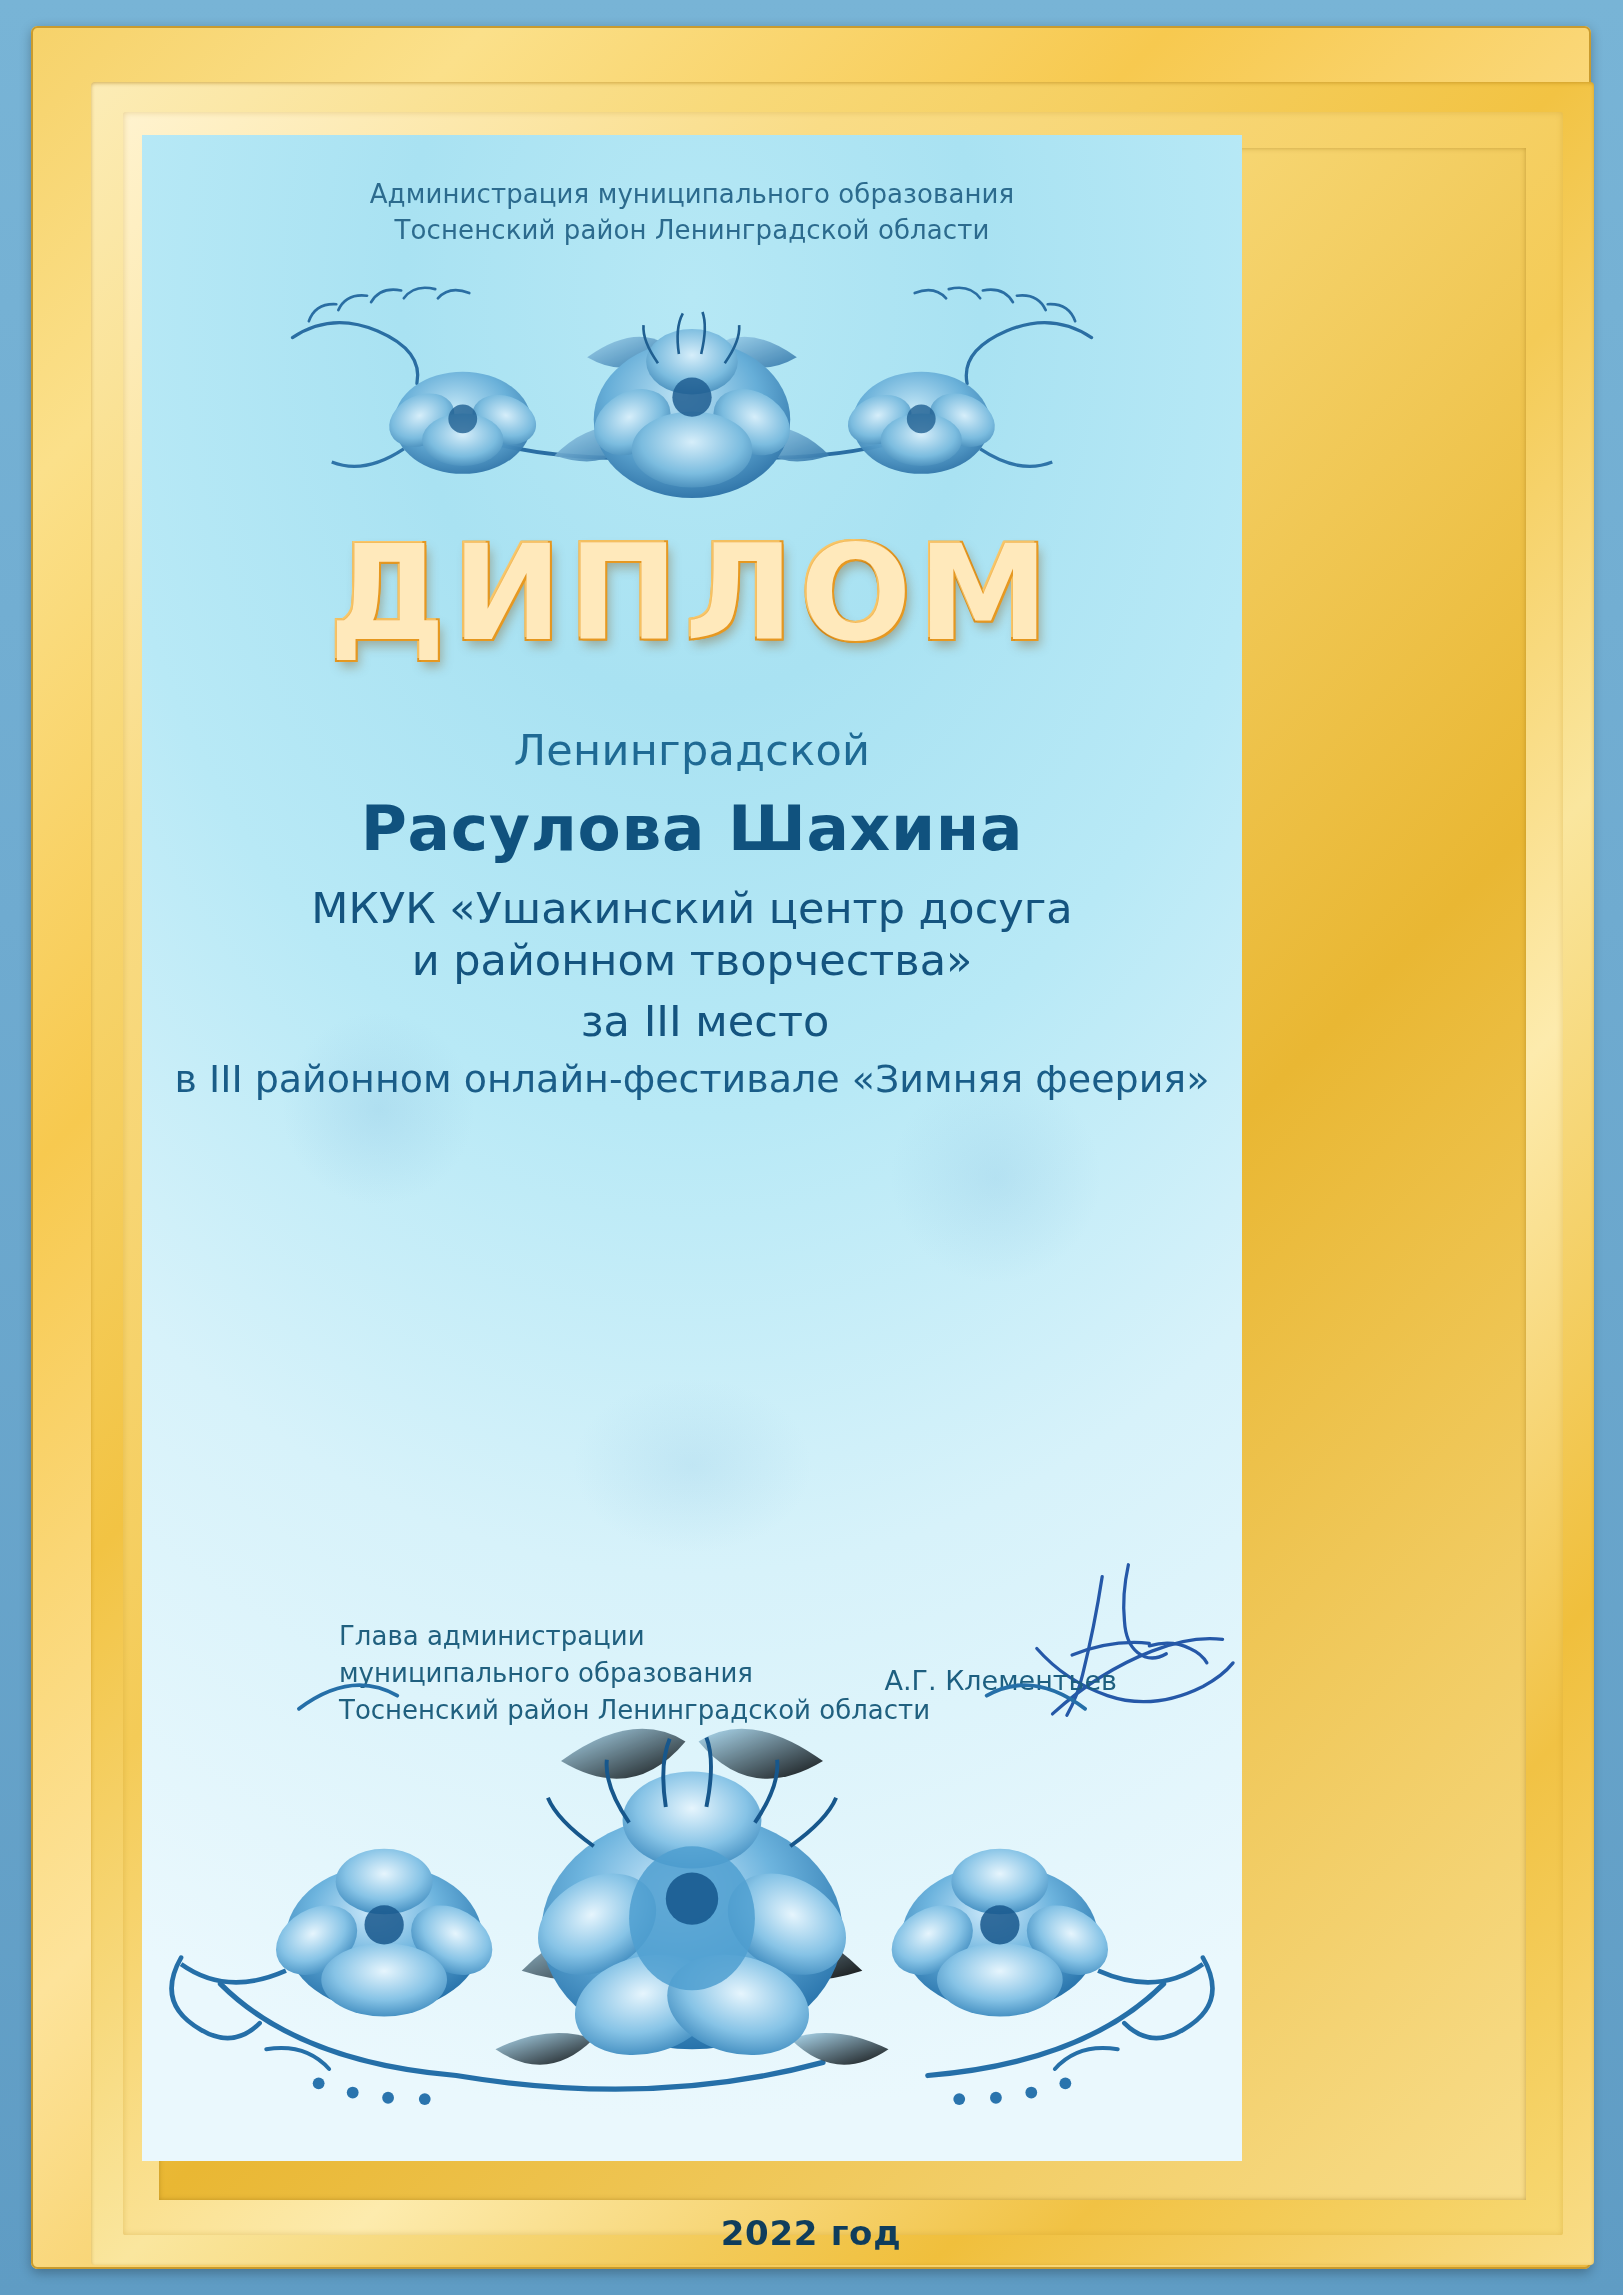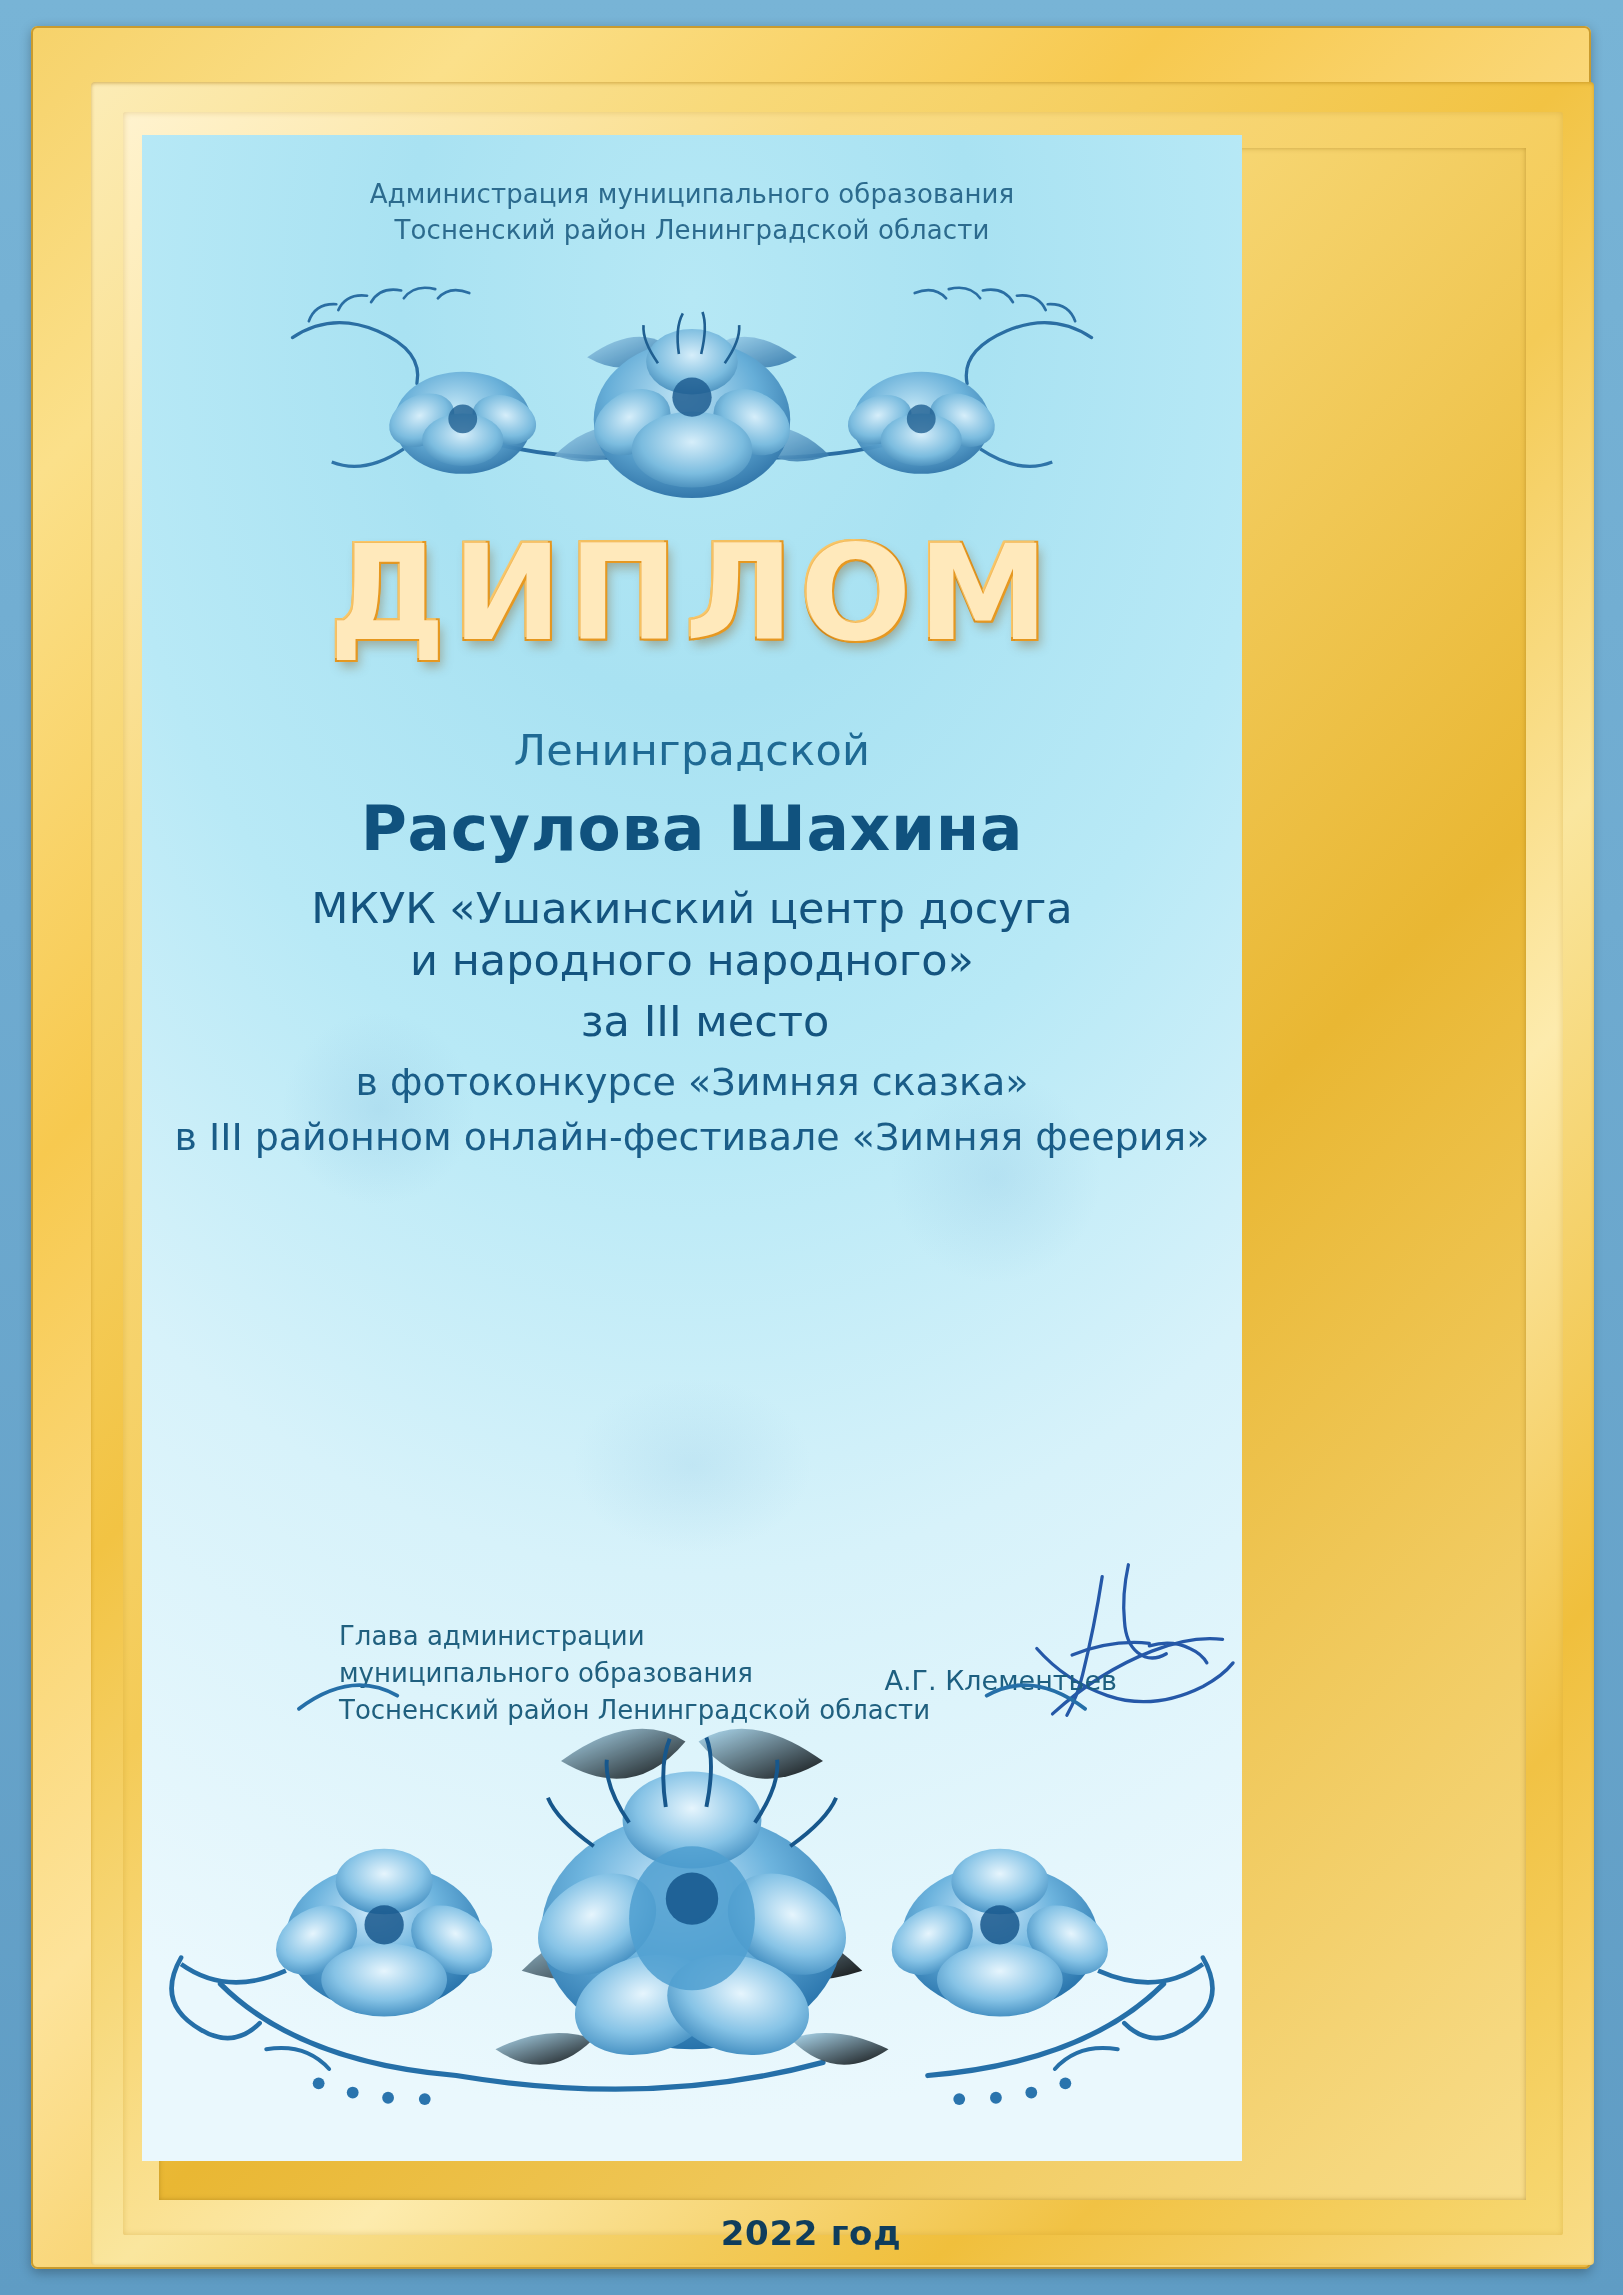--- a/index.html
+++ b/index.html
@@ -324,23 +324,22 @@
         </g>
       </g>
     </svg>
 
     <div class="diplom">ДИПЛОМ</div>
 
     <div class="body-block">
       <div class="awarded-to">Ленинградской</div>
       <div class="recipient">Расулова Шахина</div>
       <div class="org1">МКУК «Ушакинский центр досуга</div>
-      <div class="org2">и народного народного»</div>
+      <div class="org2">и районном творчества»</div>
       <div class="place">за III место</div>
-      <div class="contest">в фотоконкурсе «Зимняя сказка»</div>
       <div class="festival">в III районном онлайн-фестивале «Зимняя феерия»</div>
     </div>
 
     <div class="sign-area">
       <div class="sign-left">
         <div>Глава администрации</div>
         <div>муниципального образования</div>
         <div>Тосненский район Ленинградской области</div>
       </div>
 

